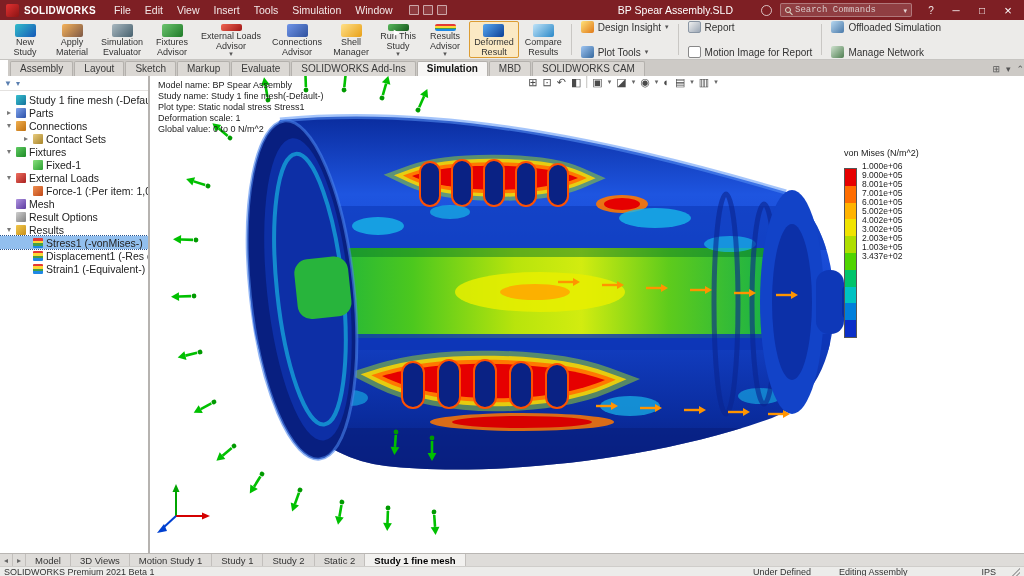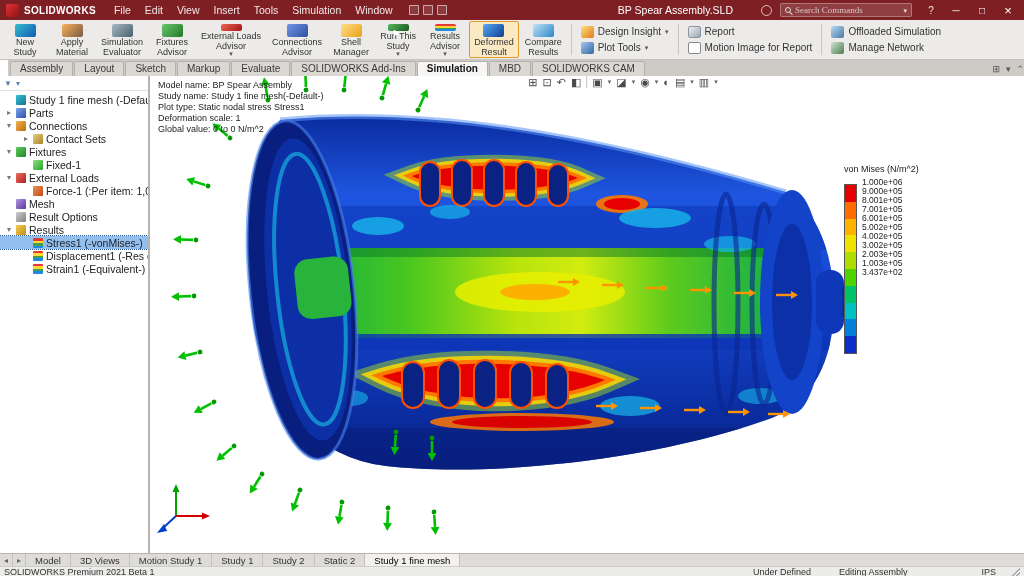--- a/index.html
+++ b/index.html
@@ -10,38 +10,38 @@
   .titlebar{position:absolute;left:0;top:0;width:1024px;height:20px;background:#7e1f24;color:#fff;display:flex;align-items:center;padding:0 4px;gap:2px}
   .logo-mark{width:13px;height:13px;border-radius:2px;background:linear-gradient(135deg,#e23131,#8c1414);margin:0 3px 0 2px;flex:0 0 auto}
   .app-name{font-weight:bold;font-size:10px;letter-spacing:.3px;margin-right:10px}
   .menu-item{padding:0 6px;font-size:10.5px;color:#f2e8e8;cursor:default}
   .qat{display:flex;gap:4px;margin-left:8px}
   .qat-icon{width:10px;height:10px;border:1px solid rgba(255,255,255,.55);border-radius:1px;background:rgba(255,255,255,.12)}
   .tb-spacer{flex:1}
   .doc-title{font-size:10.5px;color:#fff;margin-right:26px;white-space:nowrap}
   .user-icon{width:11px;height:11px;border-radius:50%;border:1px solid rgba(255,255,255,.7);margin-right:6px}
   .search-box{display:flex;align-items:center;gap:4px;width:132px;height:14px;background:rgba(255,255,255,.14);border:1px solid rgba(255,255,255,.3);border-radius:2px;padding:0 4px;margin-right:6px}
-  .search-box input{flex:1;background:transparent;border:none;outline:none;color:#eee;font-size:9px;font-family:Liberation Serif, serif;min-width:0}
+  .search-box input{flex:1;background:transparent;border:none;outline:none;color:#eee;font-size:9px;font-family:Liberation Mono, monospace;min-width:0}
   .search-box input::placeholder{color:#d8c8c8}
   .mag-icon{width:6px;height:6px;border:1.2px solid #ddc;border-radius:50%;position:relative;flex:0 0 auto}
   .mag-icon::after{content:"";position:absolute;width:4px;height:1.2px;background:#ddc;transform:rotate(45deg);right:-3px;bottom:-2px}
   .caret{font-size:7px;color:#e8dada;line-height:1}
   .help-icon{width:14px;text-align:center;color:#f0e6e6;font-size:10px;margin:0 4px}
   .win-btn{width:24px;height:18px;display:flex;align-items:center;justify-content:center;color:#fff;font-size:10px}
   .i-min::before{content:"─"} .i-max::before{content:"□"} .i-close::before{content:"×";font-size:13px}
 
   
   .ribbon{position:absolute;left:0;top:20px;width:1024px;height:40px;background:#ecebe9;border-bottom:1px solid #c6c4c1;display:flex;align-items:stretch;padding:1px 2px;gap:1px}
   .rbtn{display:flex;flex-direction:column;align-items:center;justify-content:flex-start;padding:2px 4px 0;min-width:46px;border:1px solid transparent;border-radius:2px}
   .rbtn.active{background:#fbe9c4;border-color:#dc9c33}
   .ric{width:21px;height:18px;border-radius:2px;margin-bottom:1px}
   .rlbl{font-size:9px;line-height:9.5px;text-align:center;color:#333;white-space:nowrap}
   .rcaret{font-size:7px;color:#555;line-height:6px}
   .vsep{width:1px;background:#c9c7c4;margin:3px 3px;flex:0 0 auto}
-  .rstack{display:flex;flex-direction:column;justify-content:center;gap:4px;padding:0 5px}
+  .rstack{display:flex;flex-direction:column;justify-content:space-between;gap:4px;padding:0 5px}
   .srow{display:flex;align-items:center;gap:4px;font-size:10px;color:#333;white-space:nowrap}
   .sic{width:13px;height:12px;border-radius:2px;flex:0 0 auto}
   .ri-study{background:linear-gradient(135deg,#33bcca,#1659b8)}
   .ri-material{background:linear-gradient(135deg,#f6b35a,#7d5846)}
   .ri-eval{background:linear-gradient(135deg,#a9b8c0,#47616e)}
   .ri-fixture{background:linear-gradient(135deg,#6cc46e,#1f7a28)}
   .ri-loads{background:linear-gradient(135deg,#ef6450,#a01818)}
   .ri-conn{background:linear-gradient(135deg,#6f94e8,#30529e)}
   .ri-shell{background:linear-gradient(135deg,#ffe08a,#e8a017)}
   .ri-run{background:linear-gradient(135deg,#58b85c,#17591d);position:relative}
@@ -92,32 +92,32 @@
   .model-svg{position:absolute;left:0;top:0}
   .annotations{position:absolute;left:8px;top:4px;font-size:9px;line-height:11px;color:#1c1c1c;z-index:5}
   .headsup{position:absolute;left:50%;top:-4px;transform:translateX(-50%);display:flex;align-items:center;gap:5px;z-index:6;padding:4px 8px}
   .hicon{color:#4a4a4a;font-size:11px;line-height:11px}
   .hsep{width:1px;height:12px;background:#c4c2c0}
   .hcaret{font-size:7px;color:#666}
   .taskstrip{position:absolute;right:0;top:8px;width:24px;display:flex;flex-direction:column;align-items:center;gap:9px;z-index:6;background:#f6f5f4;border:1px solid #d8d6d4;border-right:none;padding:6px 0;border-radius:3px 0 0 3px}
   .tsi{font-size:12px;line-height:12px}
 
   
-  .legend{position:absolute;left:694px;top:88px;z-index:5}
+  .legend{position:absolute;left:694px;top:72px;z-index:5}
   .legend-title{font-size:9px;color:#1a1a1a;margin-bottom:10px}
   .legend-body{display:flex;gap:5px}
   .legend-bar{width:13px;height:170px;border:1px solid #555;display:flex;flex-direction:column}
   .legend-seg{flex:1}
   .legend-labels{height:182px;display:flex;flex-direction:column;justify-content:flex-start;transform:translateY(-6px);font-size:8.5px;color:#1a1a1a;line-height:9px}
 
   
   .bottomtabs{position:absolute;left:0;top:553px;width:1024px;height:13px;background:#dedcd9;border-top:1px solid #b9b6b3;display:flex;align-items:stretch;font-size:9.5px;color:#333}
   .btab-scroll{width:13px;display:flex;align-items:center;justify-content:center;color:#666;font-size:8px;border-right:1px solid #c2bfbc}
   .btab{display:flex;align-items:center;padding:0 9px;border-right:1px solid #c2bfbc;white-space:nowrap}
-  .btab.active{background:#f2f1ef;font-weight:normal;color:#000}
+  .btab.active{background:#f2f1ef;font-weight:bold;color:#000}
 
   
   .statusbar{position:absolute;left:0;top:566px;width:1024px;height:10px;background:#ececea;border-top:1px solid #cfcdca;display:flex;align-items:center;font-size:9px;color:#333;padding:0 4px}
   .sb-left{flex:1}
   .sb-state{margin-right:28px}
   .sb-mode{margin-right:74px}
   .sb-units{margin-right:16px}
   .sb-grip{width:8px;height:8px;background:linear-gradient(135deg,transparent 50%,#aaa 50%,#aaa 60%,transparent 60%,transparent 75%,#aaa 75%,#aaa 85%,transparent 85%)}
 </style>
 </head>

